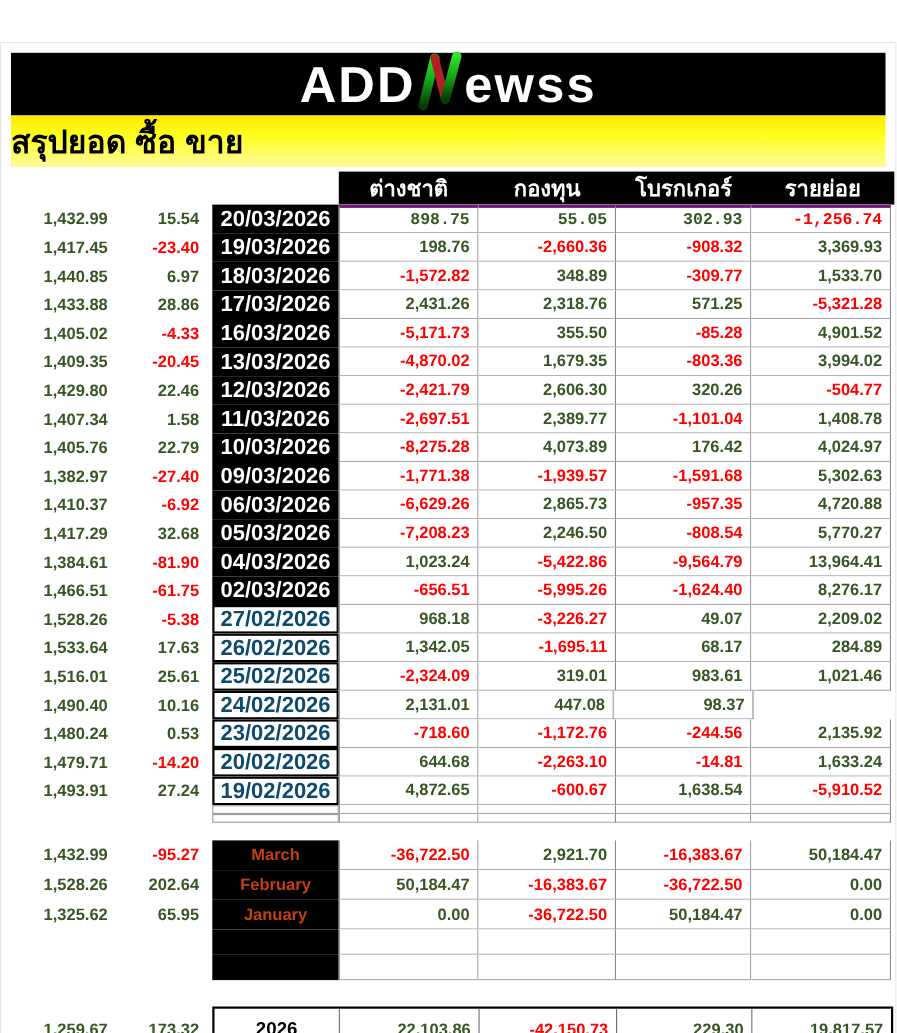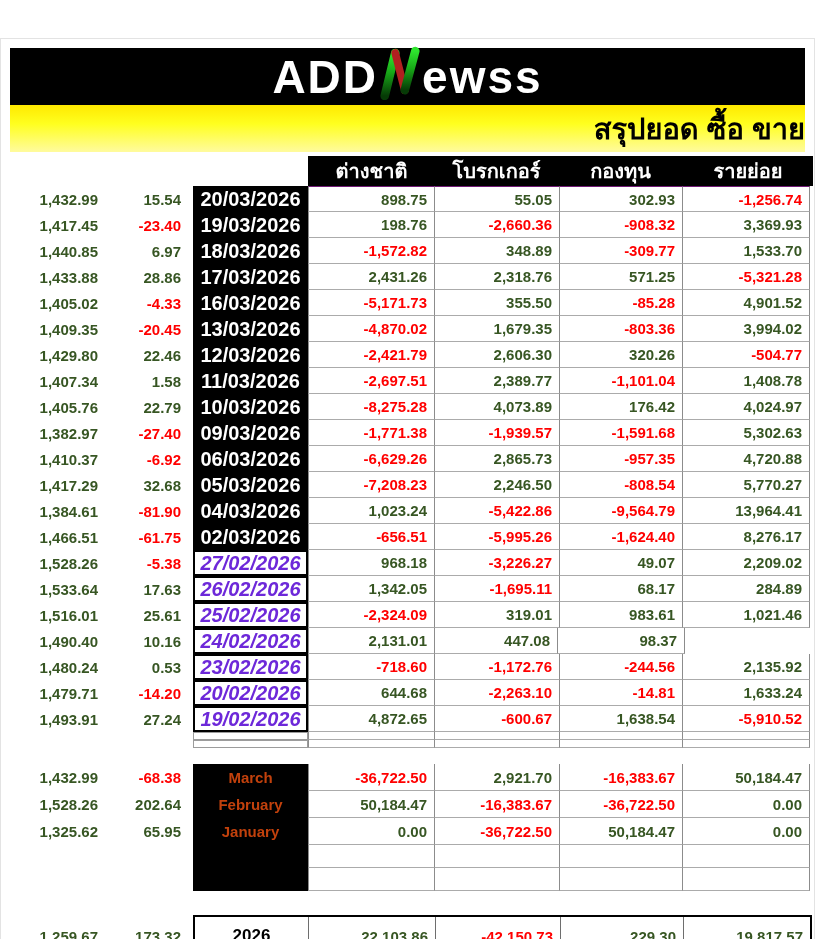--- a/index.html
+++ b/index.html
@@ -6,45 +6,45 @@
   .page{position:relative;width:815px;height:939px;background:#fff;overflow:hidden;
         font-family:"Liberation Sans","DejaVu Sans",sans-serif;box-shadow:inset 0 0 0 1px #e3e3e3;margin-top:38px;}
   
   .logo-bar{position:absolute;left:10px;top:10px;width:795px;height:57px;background:#000;
             display:flex;align-items:center;justify-content:center;}
   .logo-text{color:#fff;font-weight:800;font-size:46px;letter-spacing:2px;line-height:1;display:flex;align-items:center;}
   .logo-n{display:inline-block;margin:0 1px;}
   
   .title-bar{position:absolute;left:10px;top:67px;width:795px;height:47px;
              background:linear-gradient(180deg,#ffe900 0%,#ffff1f 40%,#fffb9e 100%);
-             display:flex;align-items:center;justify-content:flex-end;}
+             display:flex;align-items:center;justify-content:flex-start;}
   .title-text{font-weight:bold;font-size:29px;color:#000;}
   
   #header-row{position:absolute;left:0;top:118px;height:30px;display:flex;}
   .hspacer{width:308px;}
   .hblack{display:flex;background:#000;height:30px;width:505px;text-align:right;}
   .hcell{display:flex;align-items:center;justify-content:center;color:#fff;font-weight:bold;font-size:20px;box-sizing:border-box;}
   .h1{width:127px}.h2{width:125px}.h3{width:123px}.h4{width:130px}
   
   .row{display:flex;height:26px;}
   .c{box-sizing:border-box;height:100%;display:flex;align-items:center;overflow:hidden;white-space:nowrap;}
   .num{justify-content:flex-end;font-weight:bold;font-size:15px;color:#375623;padding-right:7px;}
   .num.neg{color:#ff0000;}
   .idx{width:105px;}
   .chg{width:83px;}
   .sp{width:5px;height:100%;}
   .date{width:115px;justify-content:center;font-weight:bold;font-size:20px;}
   .db{background:#000;color:#fff;}
-  .dw{background:#fff;color:#6d28d9;border:2px solid #000;font-style:italic;}
+  .dw{background:#fff;color:#0c4a6e;border:2px solid #000;}
   .de{background:#fff;border:1px solid #9c9c9c;}
   .d{border-right:1px solid #8c8c8c;border-bottom:1px solid #ababab;background:#fff;}
   .d1{width:127px;border-left:1px solid #8c8c8c;}
   .d2{width:125px;}.d3{width:123px;}.d4{width:127px;}
   #daily{position:absolute;left:0;top:148px;}
-  #daily .row:first-child .d{border-top:1px solid #701a75;}
+  #daily .row:first-child .d{border-top:3px solid #701a75;font-family:Liberation Mono, monospace;}
   
   #thinrows{position:absolute;left:0;top:694px;}
   .row.thin{height:8px;}
   
   #monthly{position:absolute;left:0;top:726px;}
   .row.m{height:27px;}
   .ml{width:115px;background:#000;color:#c2410c;justify-content:center;font-weight:bold;font-size:15px;}
   .row.me{height:23px;}
   
   #yearly{position:absolute;left:0;top:877px;height:42px;display:flex;}
@@ -80,22 +80,22 @@
   </div>
 
   <div class="title-bar">
     <span class="title-text">สรุปยอด ซื้อ ขาย</span>
   </div>
 
   <div id="header-row">
     <div class="hspacer"></div>
     <div class="hblack">
       <div class="hcell h1">ต่างชาติ</div>
+      <div class="hcell h2">กองทุน</div>
       <div class="hcell h3">โบรกเกอร์</div>
-      <div class="hcell h2">กองทุน</div>
       <div class="hcell h4">รายย่อย</div>
     </div>
   </div>
 
   <div id="daily">
     <div class="row">
         <div class="c idx num">1,432.99</div>
         <div class="c chg num">15.54</div>
         <div class="sp"></div>
         <div class="c date db">20/03/2026</div>
@@ -324,21 +324,21 @@
         <div class="c d d1"></div>
         <div class="c d d2"></div>
         <div class="c d d3"></div>
         <div class="c d d4"></div>
       </div>
   </div>
 
   <div id="monthly">
     <div class="row m">
         <div class="c idx num">1,432.99</div>
-        <div class="c chg num neg">-68.38</div>
+        <div class="c chg num neg">-95.27</div>
         <div class="sp"></div>
         <div class="c ml">March</div>
         <div class="c d d1 num neg">-36,722.50</div>
         <div class="c d d2 num">2,921.70</div>
         <div class="c d d3 num neg">-16,383.67</div>
         <div class="c d d4 num">50,184.47</div>
       </div>
     <div class="row m">
         <div class="c idx num">1,528.26</div>
         <div class="c chg num">202.64</div>

